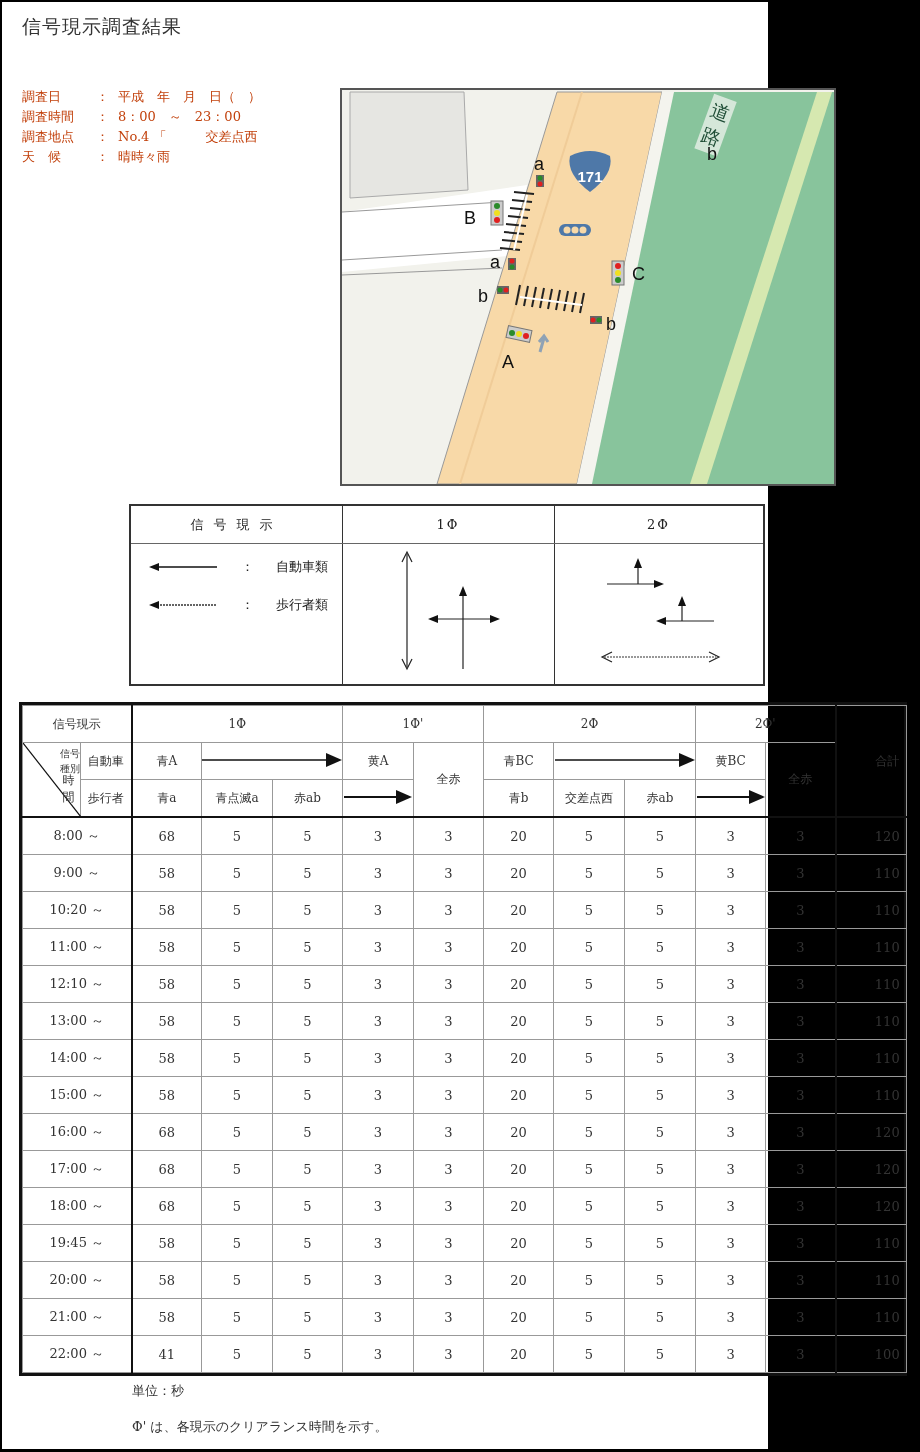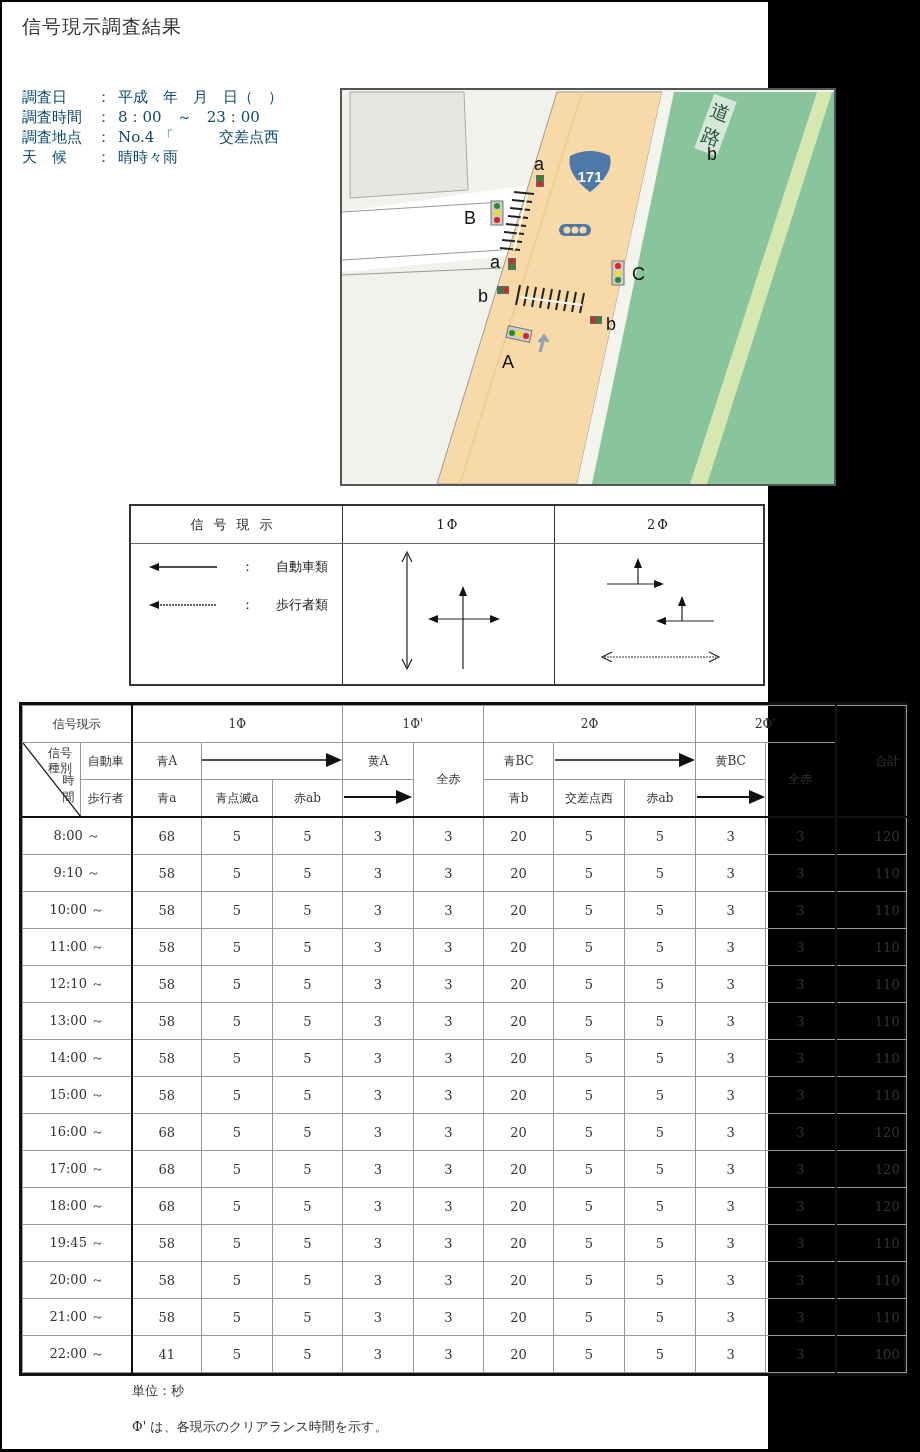--- a/index.html
+++ b/index.html
@@ -1,20 +1,20 @@
 <!DOCTYPE html>
 <html><head>
 <meta charset="utf-8">
 <style>
   html, body { margin: 0; padding: 0; background: #000; }
   body { width: 920px; height: 1452px; position: relative; overflow: hidden;
          font-family: "DejaVu Serif", "Liberation Serif", serif; color: #222; }
   .page { position: absolute; left: 2px; top: 2px; width: 766px; height: 1447px; background: #fff; }
   .title { position: absolute; left: 20px; top: 12px; font-size: 19px; letter-spacing: 1px; color: #333; }
-  .info { position: absolute; left: 20px; top: 85px; font-size: 15px; line-height: 20px; color: #0c4a6e; }
+  .info { position: absolute; left: 20px; top: 85px; font-size: 13px; line-height: 20px; color: #c2410c; }
   .info-row { display: flex; white-space: pre; }
   .info-row .lbl { width: 74px; }
   .info-row .sep { width: 22px; }
 
   .map { position: absolute; left: 338px; top: 86px; width: 496px; height: 398px;
          border: 2px solid #555; background: #f3f3ee; overflow: hidden; box-sizing: border-box; }
 
   .legend { position: absolute; left: 127px; top: 502px; width: 636px; height: 182px;
             border: 2px solid #333; box-sizing: border-box; }
   .legend .col { position: absolute; top: 0; bottom: 0; border-right: 1px solid #333; }
@@ -27,21 +27,21 @@
   .tbl { position: absolute; left: 17px; top: 700px; width: 888px; border: 3px solid #111; box-sizing: border-box; }
   table { border-collapse: collapse; width: 100%; table-layout: fixed; font-size: 13px; }
   td { border: 1px solid #999; text-align: center; padding: 0; height: 36px; color: #333; }
   thead td { font-size: 12px; }
   .thick-r { border-right: 2px solid #111 !important; }
   .thick-l { border-left: 2px solid #111 !important; padding-left: 32px; }
   .thick-b { border-bottom: 2px solid #111 !important; }
   .arrow-cell { position: relative; }
   .diag { position: relative; }
   .diag svg { position: absolute; left: 0; top: 0; }
-  .diag .t1 { position: absolute; right: 8px; top: 3px; font-size: 12px; line-height: 15px; }
+  .diag .t1 { position: absolute; right: 0; top: 3px; font-size: 10px; line-height: 15px; }
   .diag .t2 { position: absolute; left: 2px; bottom: 10px; font-size: 12px; padding-left: 32px; }
 
   .notes { position: absolute; left: 130px; top: 1380px; font-size: 13px; color: #333; }
   .notes div { margin-bottom: 18px; }
 </style>
 </head>
 <body>
 
 <div class="page">
 
@@ -308,35 +308,35 @@
             <td>3</td>
             <td>3</td>
             <td>20</td>
             <td>5</td>
             <td>5</td>
             <td>3</td>
             <td>3</td>
             <td class="thick-l">120</td>
           </tr>
           <tr>
-            <td colspan="2" class="thick-r">9:10 ～</td>
-            <td>58</td>
-            <td>5</td>
-            <td>5</td>
-            <td>3</td>
-            <td>3</td>
-            <td>20</td>
-            <td>5</td>
-            <td>5</td>
-            <td>3</td>
-            <td>3</td>
-            <td class="thick-l">110</td>
-          </tr>
-          <tr>
-            <td colspan="2" class="thick-r">10:00 ～</td>
+            <td colspan="2" class="thick-r">9:00 ～</td>
+            <td>58</td>
+            <td>5</td>
+            <td>5</td>
+            <td>3</td>
+            <td>3</td>
+            <td>20</td>
+            <td>5</td>
+            <td>5</td>
+            <td>3</td>
+            <td>3</td>
+            <td class="thick-l">110</td>
+          </tr>
+          <tr>
+            <td colspan="2" class="thick-r">10:20 ～</td>
             <td>58</td>
             <td>5</td>
             <td>5</td>
             <td>3</td>
             <td>3</td>
             <td>20</td>
             <td>5</td>
             <td>5</td>
             <td>3</td>
             <td>3</td>

